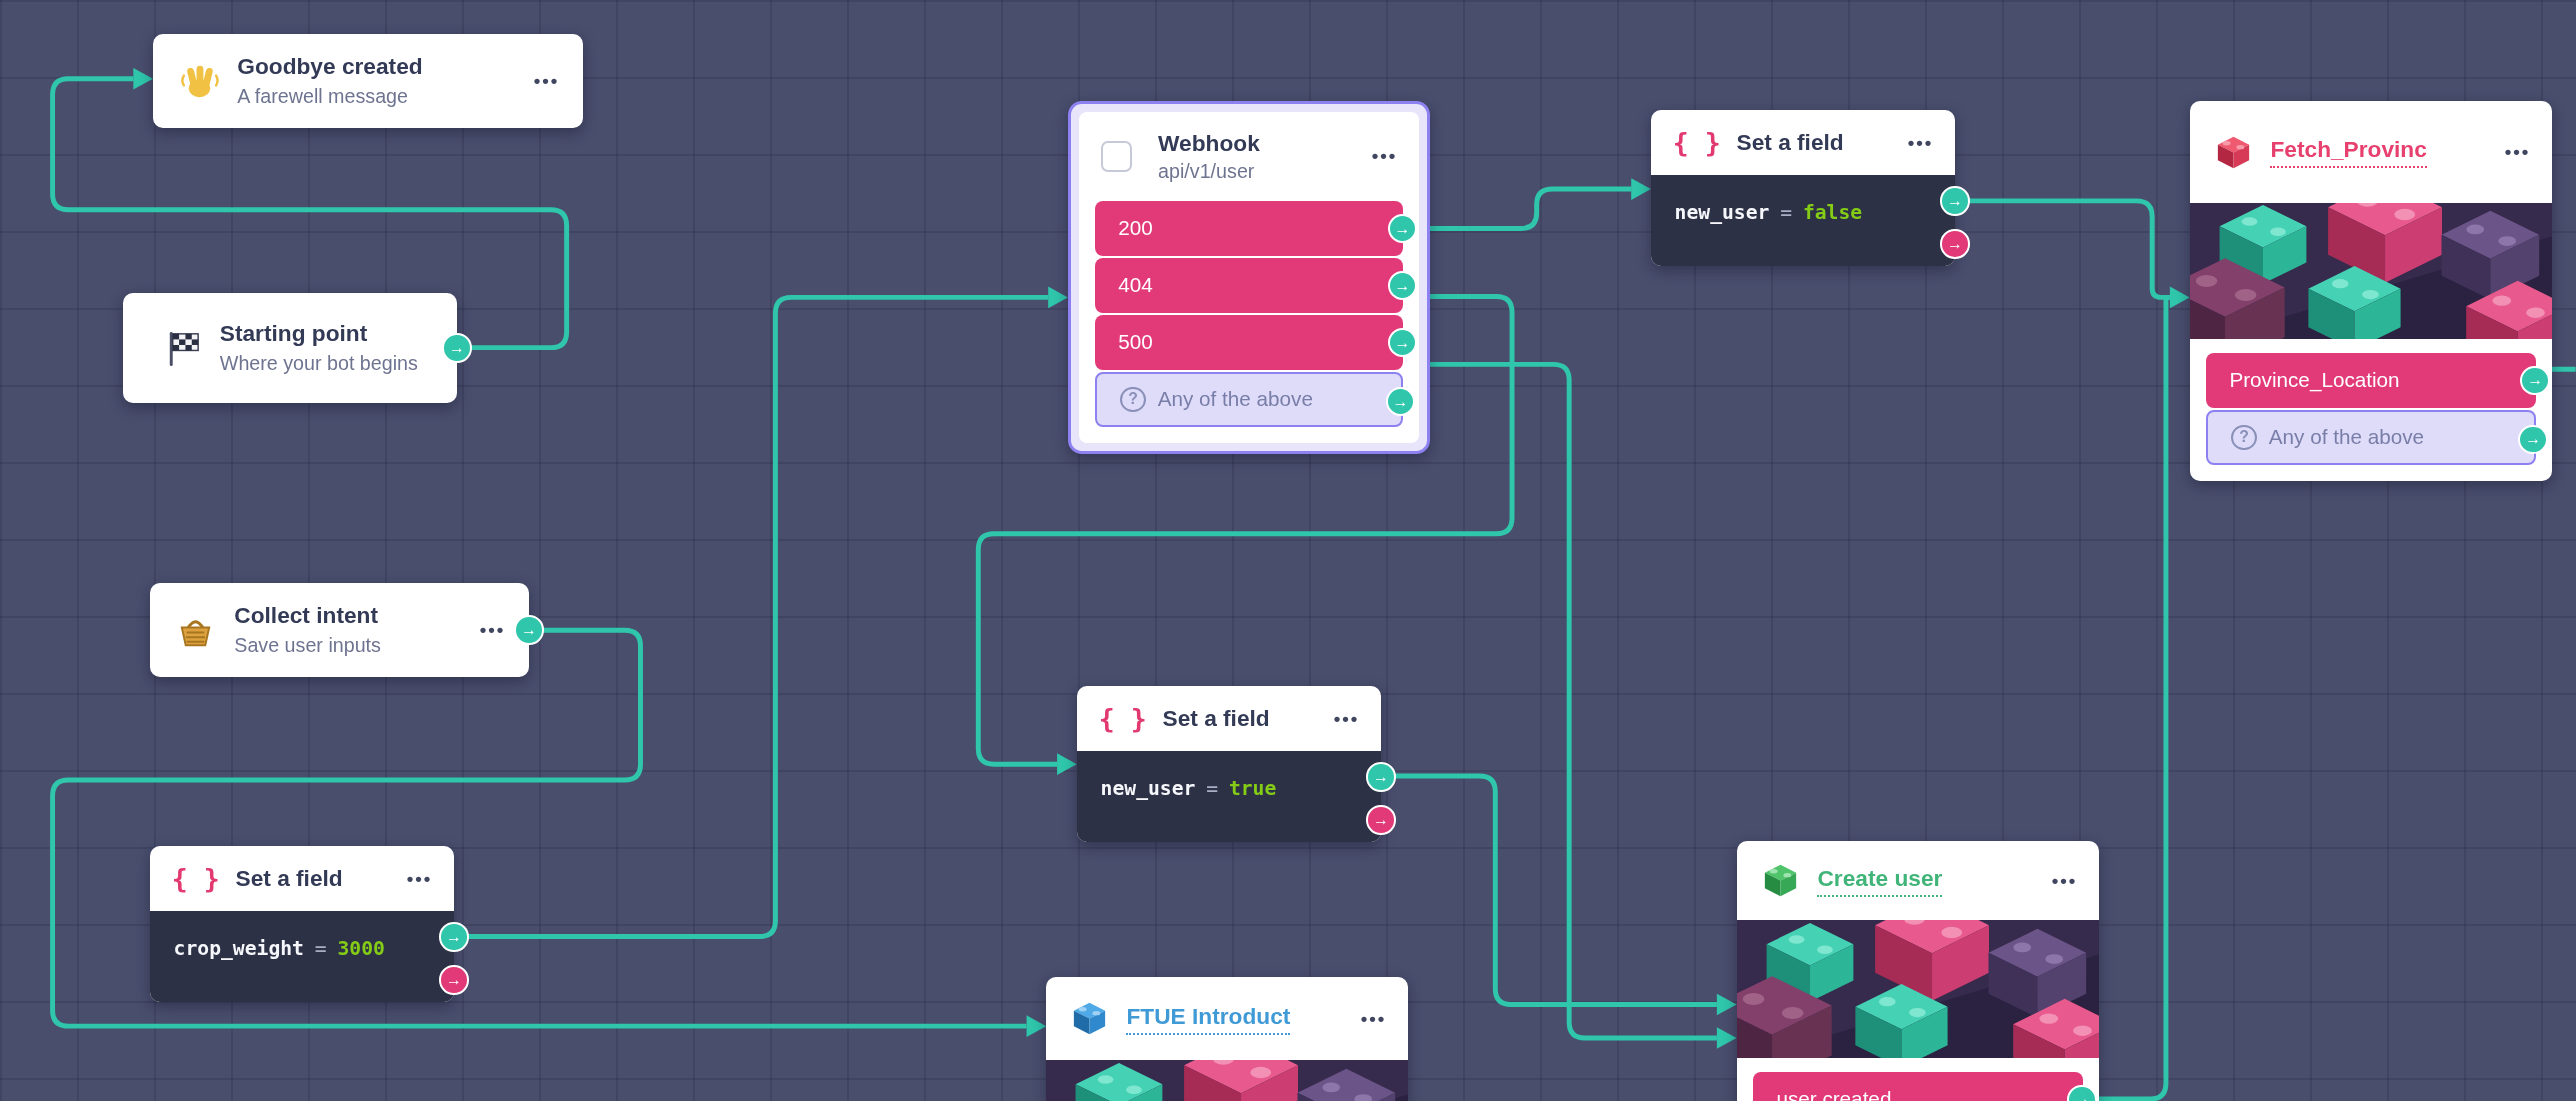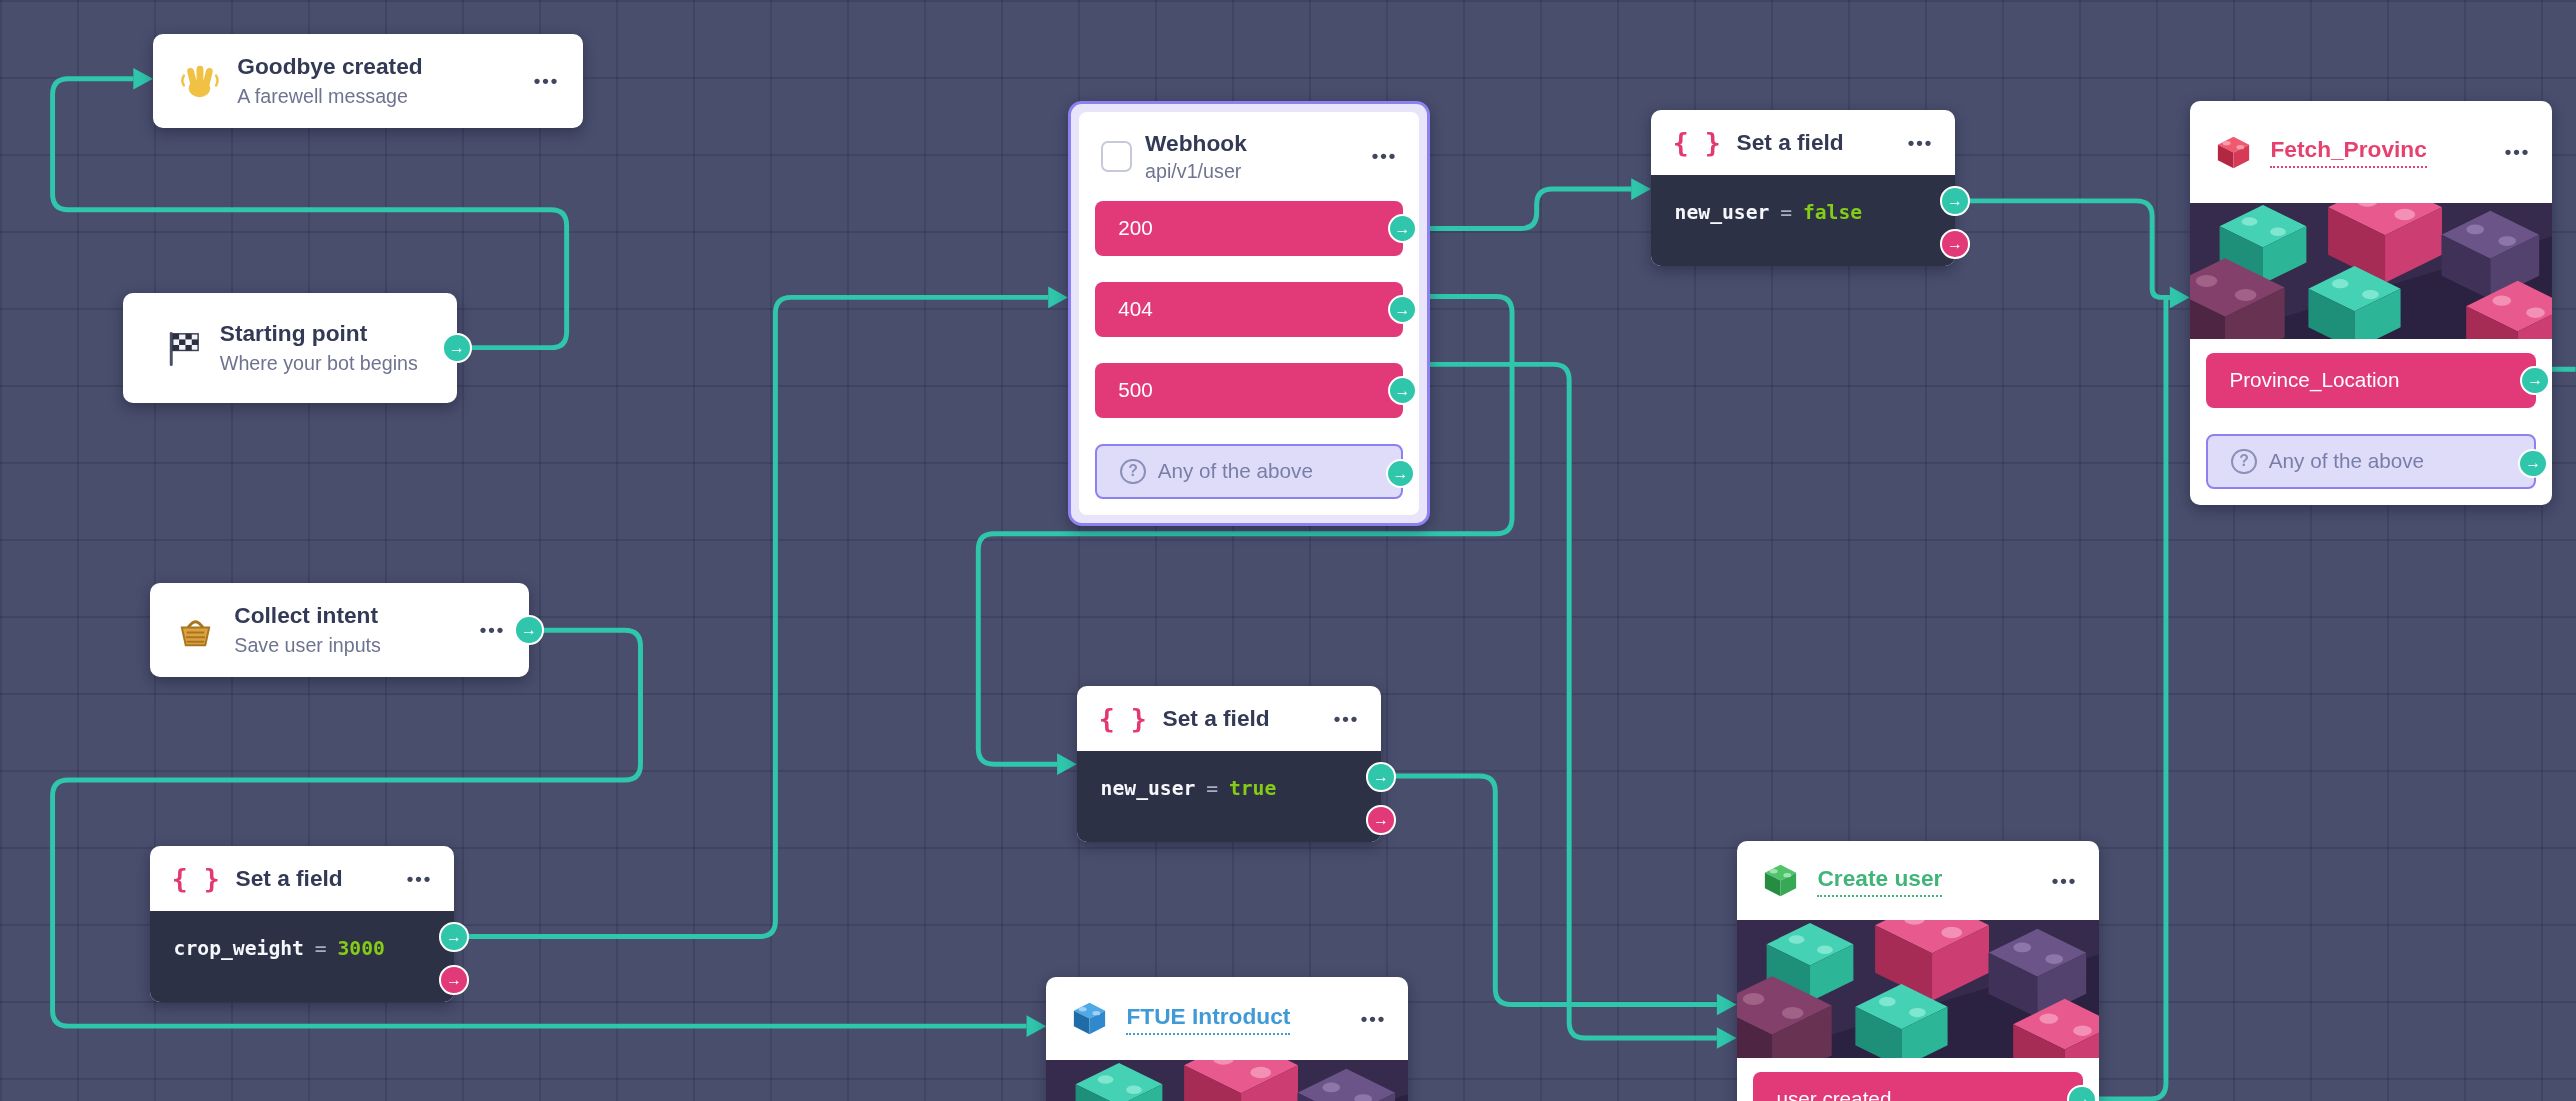--- a/index.html
+++ b/index.html
@@ -36,24 +36,24 @@
     display:flex;gap:10.8px;box-sizing:border-box}
   .code-var{color:#f6f7fb;font-weight:bold}
   .code-op{color:#a8aec6}
   .code-val{color:#84cc16;font-weight:bold}
 
   
   .selection{position:absolute;z-index:2;border:3px solid #8d80f0;border-radius:13.8px;
     background:#e8e5fb;padding:7.9px;box-sizing:border-box;
     box-shadow:0 4.9px 13.8px rgba(14,17,36,.38)}
   .wh-card{background:#fff;border-radius:7.9px;width:100%}
-  .wh-header{display:flex;align-items:center;gap:13px;padding:17.7px 21.7px}
+  .wh-header{display:flex;align-items:center;gap:26px;padding:17.7px 21.7px}
   .checkbox{width:31.5px;height:31.5px;border:2px solid #c6cad8;border-radius:6.9px;background:#fff;cursor:pointer;flex:none;box-sizing:border-box}
   .rows{padding:0 15.8px 15.8px}
-  .rows > * + *{margin-top:26px}
+  .rows > * + *{margin-top:2px}
   .row{position:relative;height:55px;border-radius:7.9px;background:#e23a78;color:#fff;
     display:flex;align-items:center;padding:0 23.6px;font-size:20.7px;box-sizing:border-box;cursor:pointer}
   .row .port{right:-13.8px;top:12.8px}
   .fallback{background:#dfdcfa;border:2px solid #8d80f0;color:#787ea8;gap:11.8px}
   .help-circle{width:25.6px;height:25.6px;border:2px solid #8a90b8;border-radius:50%;
     display:flex;align-items:center;justify-content:center;font-size:15.8px;font-weight:bold;color:#8a90b8;flex:none;box-sizing:border-box}
 
   
   .lego{width:362px;overflow:hidden}
   .lego-header{display:flex;align-items:center;gap:15.8px;padding:0 21.7px}

